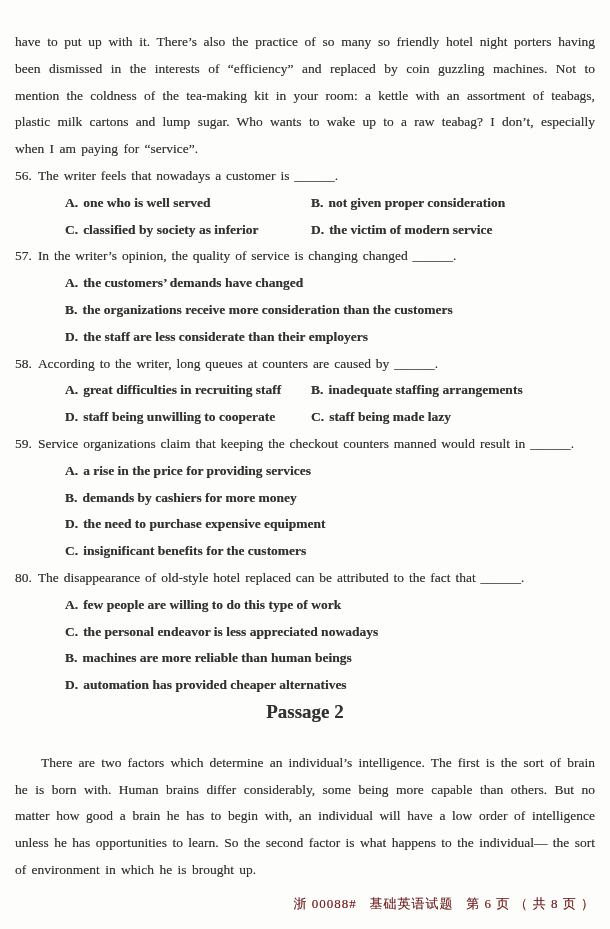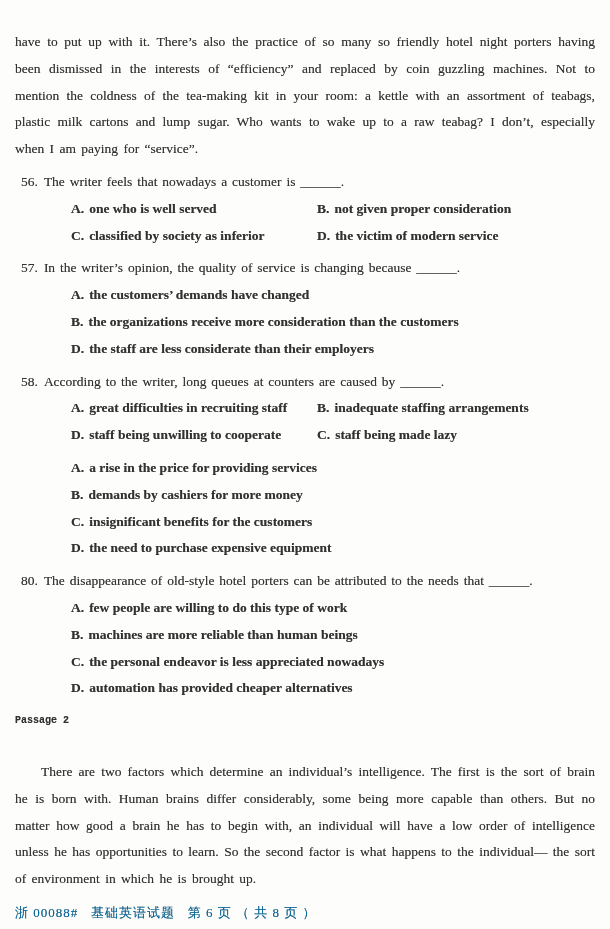--- a/index.html
+++ b/index.html
@@ -15,49 +15,48 @@
   }
   .page { padding: 5px 15px 0 15px; }
 
   .para {
     text-align: justify;
     word-spacing: 2px;
     margin-top: 24px;
   }
   .para.indent { text-indent: 26px; }
 
-  .question { margin: 6px; }
+  .question { margin: 0; }
   .stem {
     padding-left: 26px;
     text-indent: -26px;
     text-align: justify;
     word-spacing: 1.5px;
   }
   .qnum { margin-right: 6px; }
 
   .opts { margin-left: 50px; }
   .opts.two-col {
     display: grid;
     grid-template-columns: 246px 1fr;
   }
   .opt { white-space: nowrap; overflow: hidden; font-weight: bold; }
   .opt-label { margin-right: 5px; }
 
   .passage-heading {
-    text-align: left;
+    text-align: center;
     font-weight: bold;
-    font-size: 10px;
-    font-family: Liberation Mono, monospace;
+    font-size: 19px;
   }
 
   .footer {
-    text-align: left;
+    text-align: right;
     margin-top: 7px;
     font-size: 13px;
-    color: #0369a1;
+    color: #7f1d1d;
     white-space: pre;
     letter-spacing: 1px;
   }
 </style>
 </head>
 <body>
 
 <div class="page">
 
   <div class="para">have to put up with it. There’s also the practice of so many so friendly hotel night porters having been dismissed in the interests of “efficiency” and replaced by coin guzzling machines. Not to mention the coldness of the tea-making kit in your room: a kettle with an assortment of teabags, plastic milk cartons and lump sugar. Who wants to wake up to a raw teabag? I don’t, especially when I am paying for “service”.</div>
@@ -66,53 +65,54 @@
     <div class="stem"><span class="qnum">56.</span><span>The writer feels that nowadays a customer is ______.</span></div>
     <div class="opts two-col">
       <div class="opt"><span class="opt-label">A.</span><span>one who is well served</span></div>
       <div class="opt"><span class="opt-label">B.</span><span>not given proper consideration</span></div>
       <div class="opt"><span class="opt-label">C.</span><span>classified by society as inferior</span></div>
       <div class="opt"><span class="opt-label">D.</span><span>the victim of modern service</span></div>
     </div>
   </div>
 
   <div class="question">
-    <div class="stem"><span class="qnum">57.</span><span>In the writer’s opinion, the quality of service is changing because ______.</span></div>
+    <div class="stem"><span class="qnum">57.</span><span>In the writer’s opinion, the quality of service is changing changed ______.</span></div>
     <div class="opts">
       <div class="opt"><span class="opt-label">A.</span><span>the customers’ demands have changed</span></div>
       <div class="opt"><span class="opt-label">B.</span><span>the organizations receive more consideration than the customers</span></div>
       <div class="opt"><span class="opt-label">D.</span><span>the staff are less considerate than their employers</span></div>
     </div>
   </div>
 
   <div class="question">
     <div class="stem"><span class="qnum">58.</span><span>According to the writer, long queues at counters are caused by ______.</span></div>
     <div class="opts two-col">
       <div class="opt"><span class="opt-label">A.</span><span>great difficulties in recruiting staff</span></div>
       <div class="opt"><span class="opt-label">B.</span><span>inadequate staffing arrangements</span></div>
       <div class="opt"><span class="opt-label">D.</span><span>staff being unwilling to cooperate</span></div>
       <div class="opt"><span class="opt-label">C.</span><span>staff being made lazy</span></div>
     </div>
   </div>
 
   <div class="question">
+    <div class="stem"><span class="qnum">59.</span><span>Service organizations claim that keeping the checkout counters manned would result in ______.</span></div>
     <div class="opts">
       <div class="opt"><span class="opt-label">A.</span><span>a rise in the price for providing services</span></div>
       <div class="opt"><span class="opt-label">B.</span><span>demands by cashiers for more money</span></div>
+      <div class="opt"><span class="opt-label">D.</span><span>the need to purchase expensive equipment</span></div>
       <div class="opt"><span class="opt-label">C.</span><span>insignificant benefits for the customers</span></div>
-      <div class="opt"><span class="opt-label">D.</span><span>the need to purchase expensive equipment</span></div>
     </div>
   </div>
 
   <div class="question">
-    <div class="stem"><span class="qnum">80.</span><span>The disappearance of old-style hotel porters can be attributed to the needs that ______.</span></div>
+    <div class="stem"><span class="qnum">80.</span><span>The disappearance of old-style hotel replaced can be attributed to the fact that ______.</span></div>
     <div class="opts">
       <div class="opt"><span class="opt-label">A.</span><span>few people are willing to do this type of work</span></div>
+      <div class="opt"><span class="opt-label">C.</span><span>the personal endeavor is less appreciated nowadays</span></div>
       <div class="opt"><span class="opt-label">B.</span><span>machines are more reliable than human beings</span></div>
-      <div class="opt"><span class="opt-label">C.</span><span>the personal endeavor is less appreciated nowadays</span></div>
       <div class="opt"><span class="opt-label">D.</span><span>automation has provided cheaper alternatives</span></div>
     </div>
   </div>
 
   <div class="passage-heading">Passage 2</div>
 
   <div class="para indent">There are two factors which determine an individual’s intelligence. The first is the sort of brain he is born with. Human brains differ considerably, some being more capable than others. But no matter how good a brain he has to begin with, an individual will have a low order of intelligence unless he has opportunities to learn. So the second factor is what happens to the individual— the sort of environment in which he is brought up.</div>
 
   <div class="footer">浙 00088#   基础英语试题   第 6 页 （ 共 8 页 ）</div>
 

